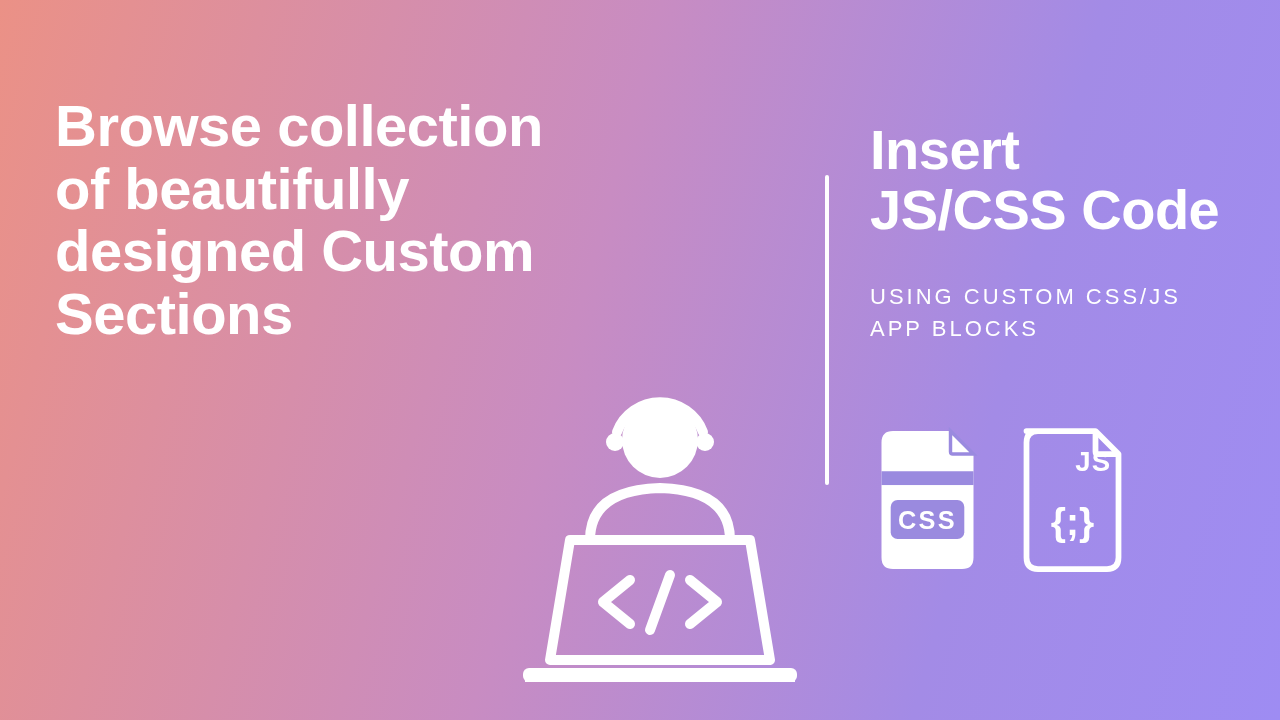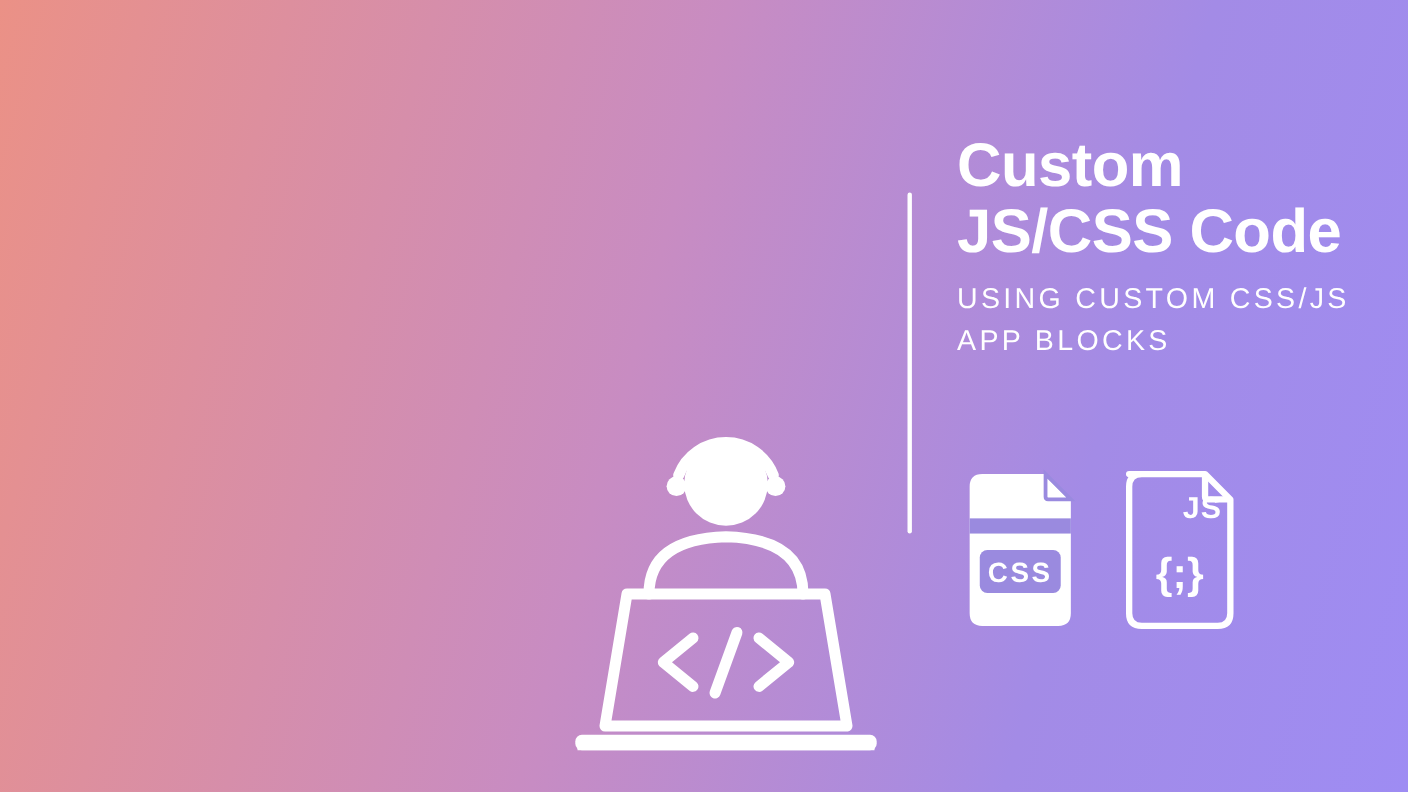--- a/index.html
+++ b/index.html
@@ -45,23 +45,23 @@
     top: 120px;
     width: 360px;
   }
   .right-headline {
     font-weight: 800;
     font-size: 56px;
     line-height: 1.08;
     letter-spacing: -0.5px;
   }
   .right-sub {
-    margin-top: 12px;
+    margin-top: 40px;
     font-weight: 400;
-    font-size: 26px;
+    font-size: 22px;
     line-height: 1.45;
     letter-spacing: 3px;
     text-transform: uppercase;
   }
   .file-icons {
     position: absolute;
     left: 870px;
     top: 425px;
     display: flex;
     gap: 30px;
@@ -76,26 +76,27 @@
     left: 495px;
     top: 370px;
     width: 330px;
     height: 330px;
   }
 </style>
 </head>
 <body>
 
 <div class="left-col">
+  <div class="headline">Browse collection of beautifully designed Custom Sections</div>
 </div>
 
 <div class="divider"></div>
 
 <div class="right-col">
-  <div class="right-headline">Custom JS/CSS Code</div>
+  <div class="right-headline">Insert JS/CSS Code</div>
   <div class="right-sub">USING CUSTOM CSS/JS APP BLOCKS</div>
 </div>
 
 <div class="file-icons">
 
   <svg class="file-icon" viewBox="0 0 100 130">
     <path d="M10 5 H70 L90 25 V115 Q90 125 80 125 H20 Q10 125 10 115 V15 Q10 5 20 5 Z" fill="#ffffff"></path>
     <path d="M70 5 L90 25 H72 Q70 25 70 23 Z" fill="none" stroke="#9a8adf" stroke-width="3"></path>
     <rect x="10" y="40" width="80" height="12" fill="#9a8adf"></rect>
     <rect x="18" y="65" width="64" height="34" rx="6" fill="#9a8adf"></rect>

